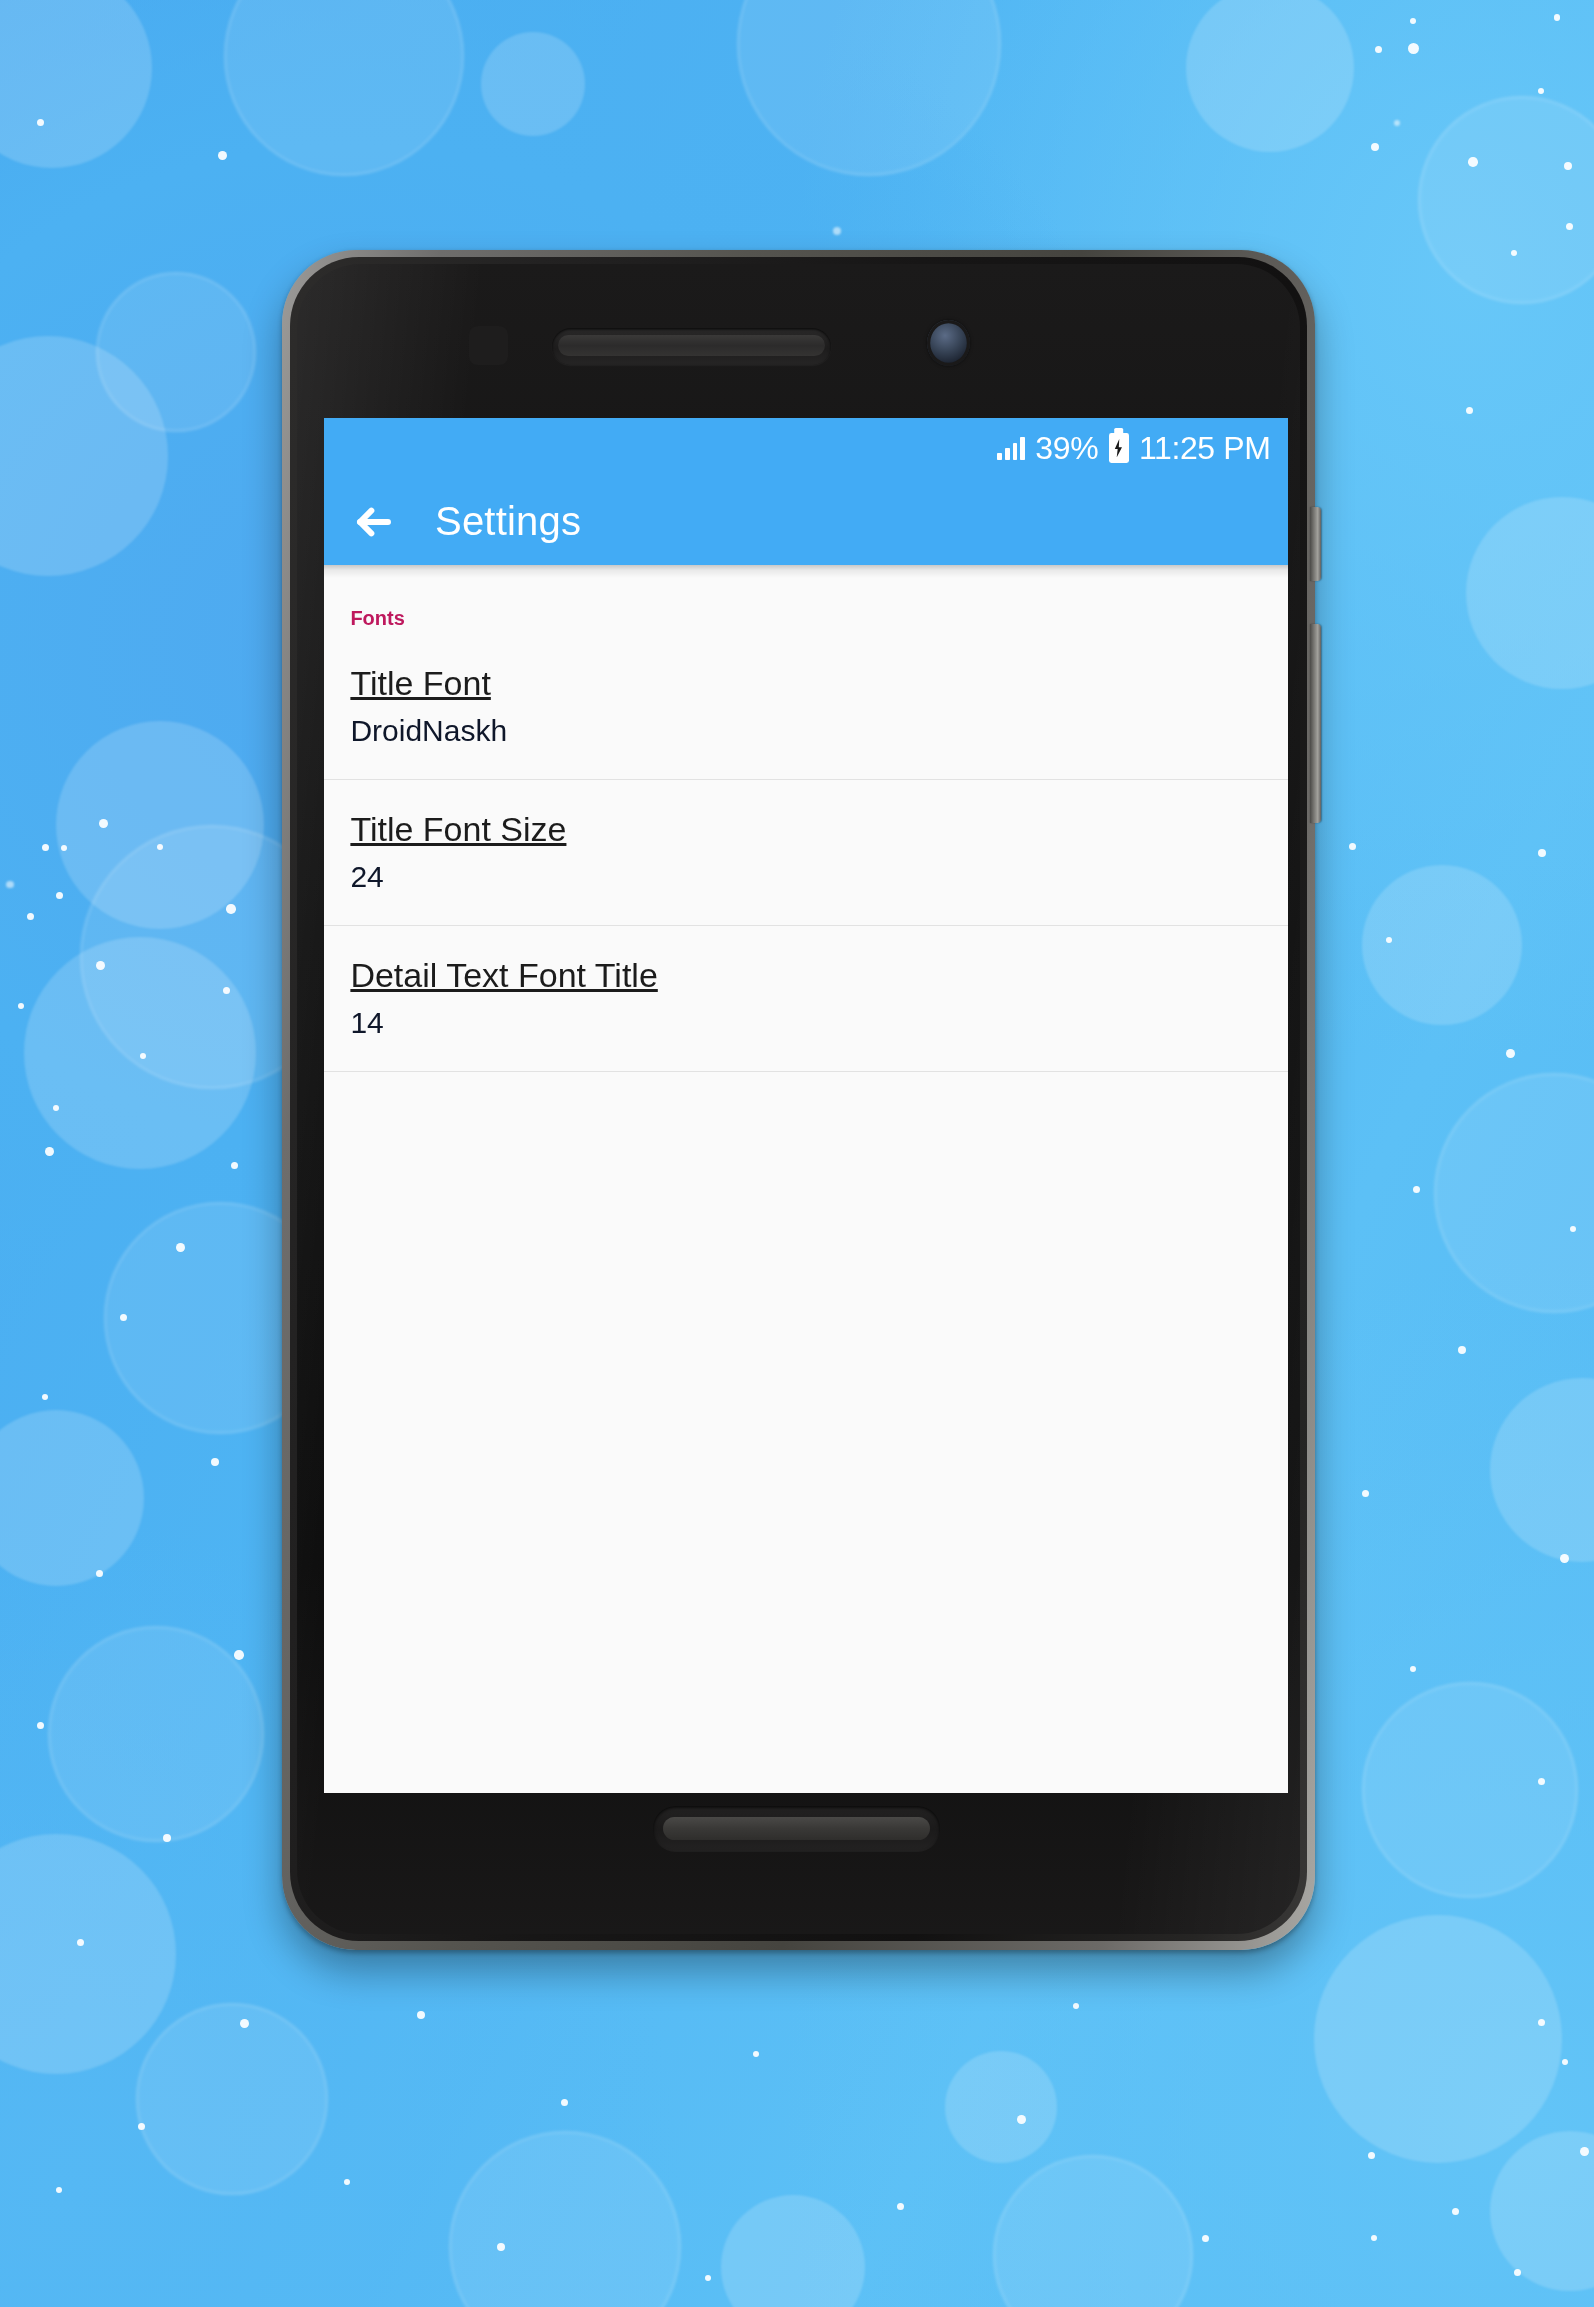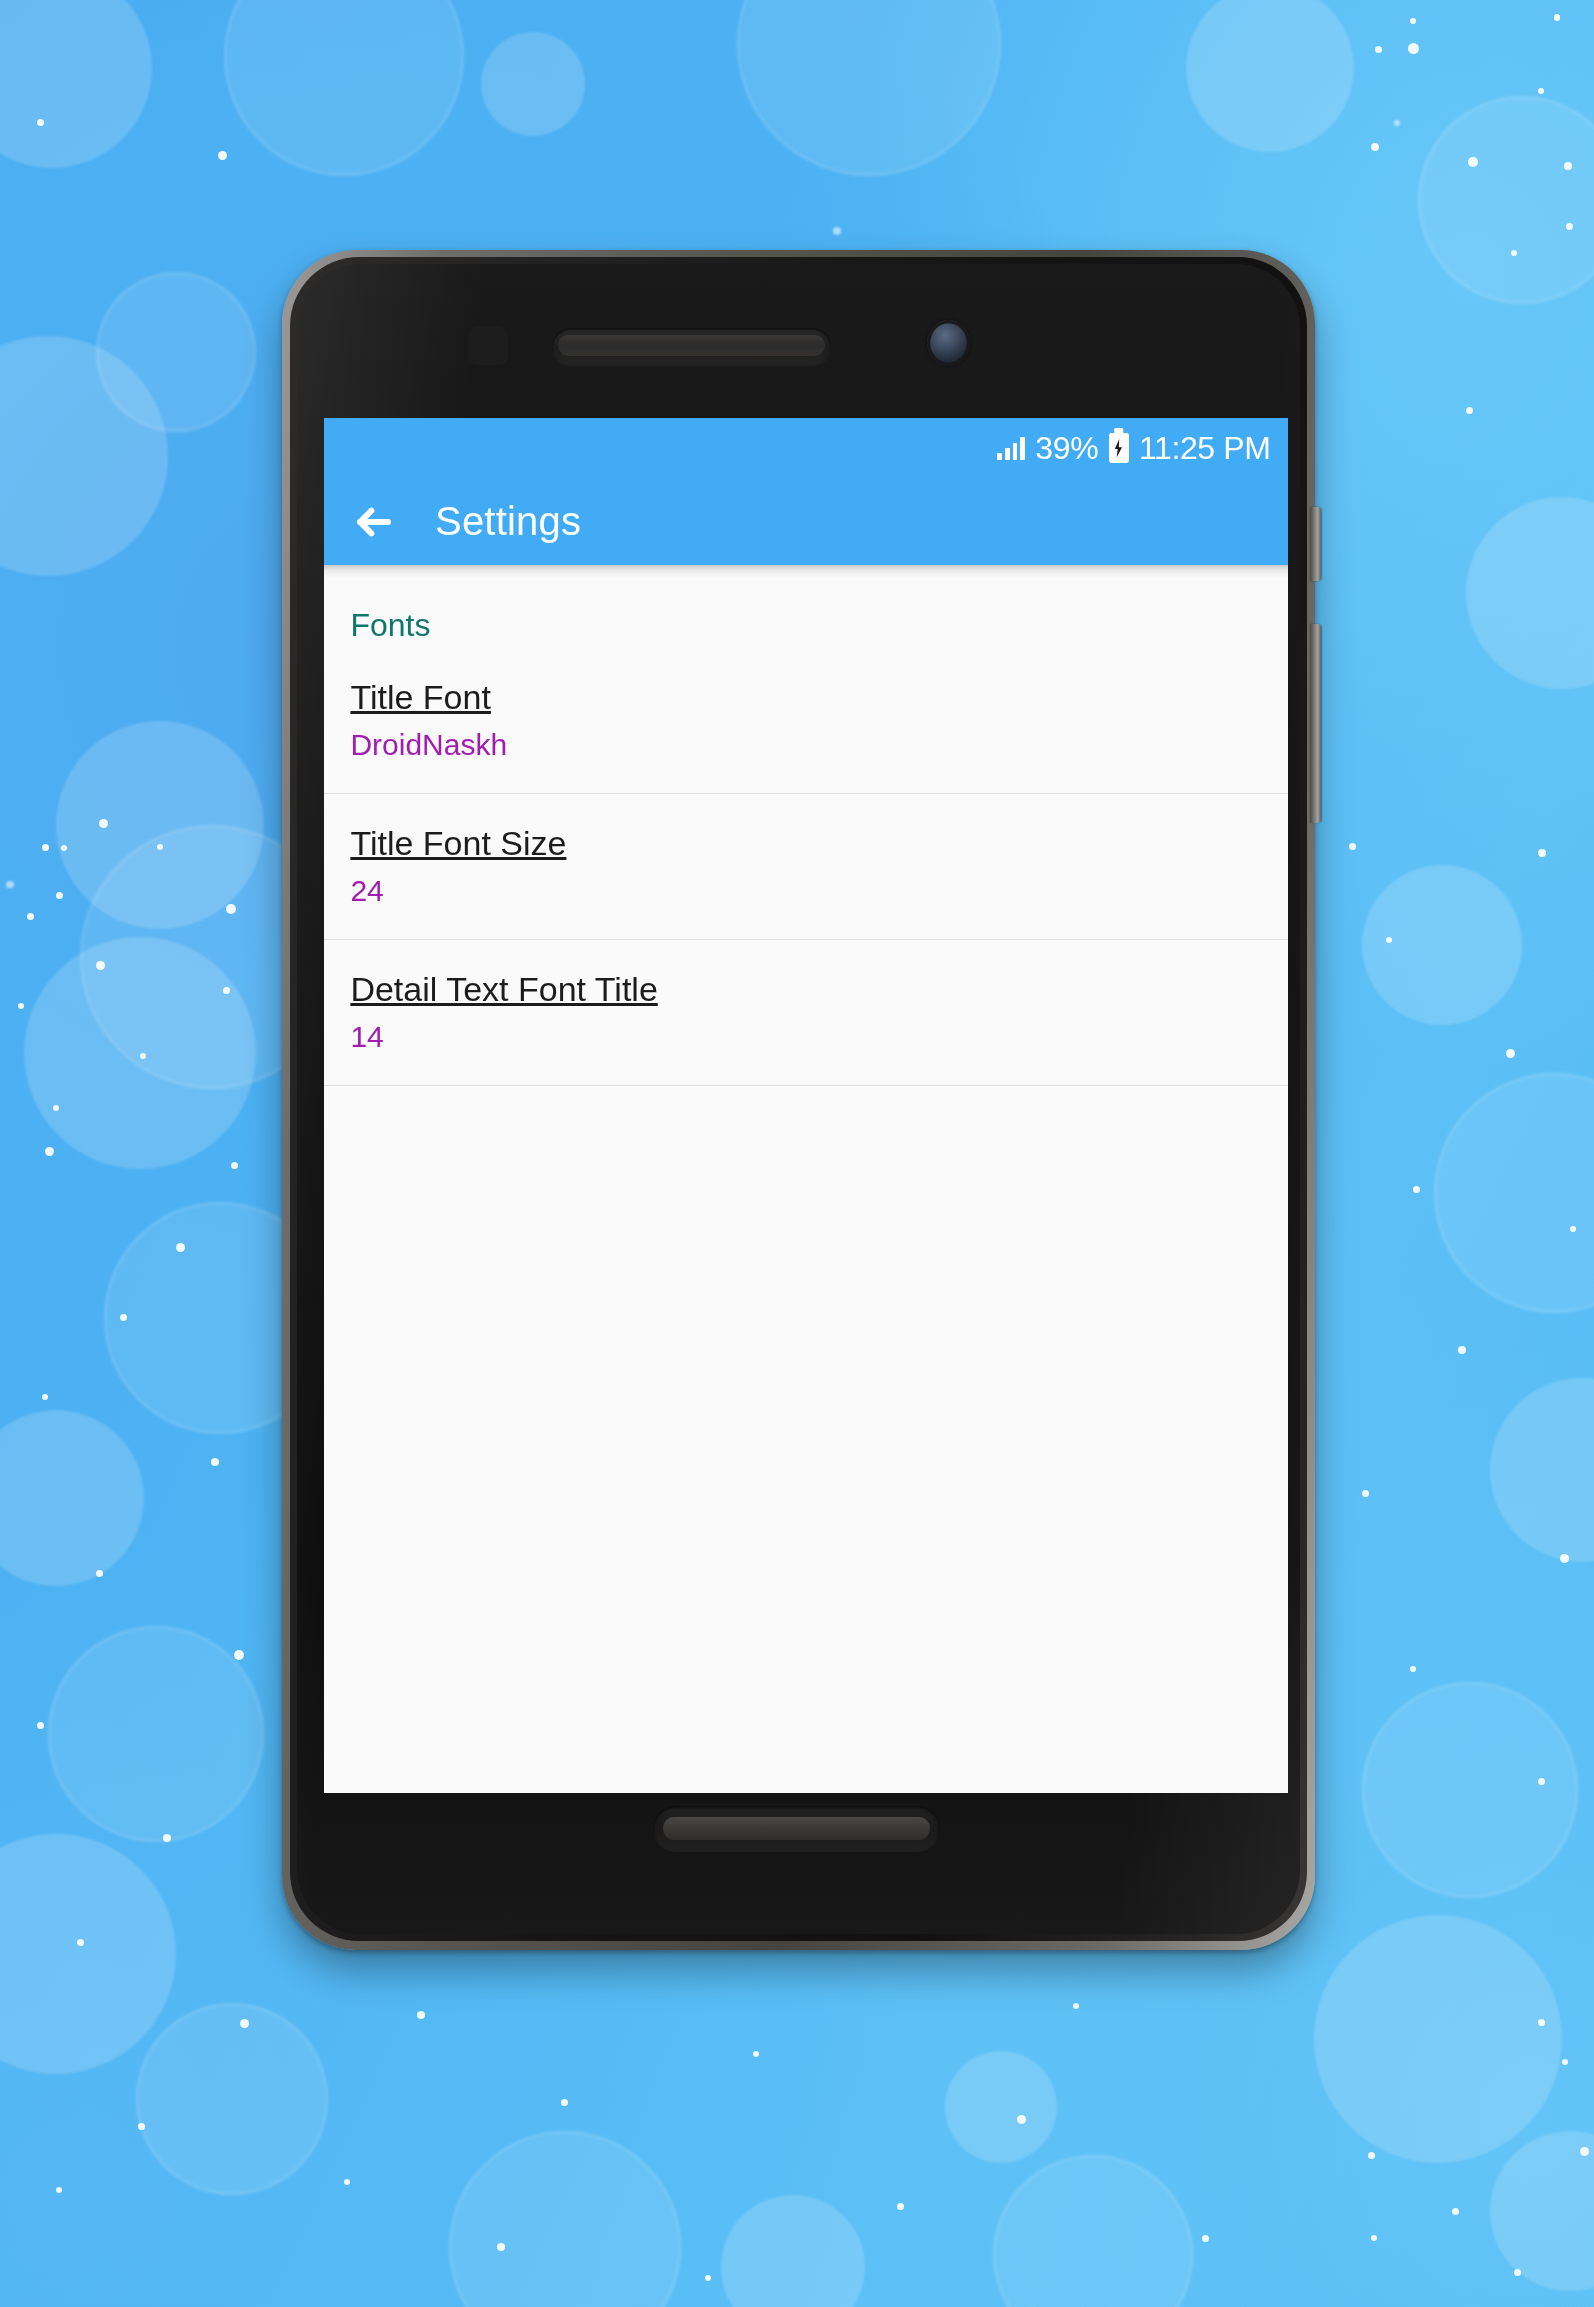--- a/index.html
+++ b/index.html
@@ -201,41 +201,41 @@
   #barshadow {
     height:13px;
     background:linear-gradient(180deg, rgba(0,0,0,0.20) 0%, rgba(0,0,0,0.07) 38%, rgba(0,0,0,0) 100%);
   }
 
   
   #content { background:#fafafa; height:100%; }
 
   .section-header {
     padding:29px 26.4px 0 26.4px;
-    color:#0f766e;
-    font-size:32px;
-    font-weight:400;
+    color:#be185d;
+    font-size:20px;
+    font-weight:700;
   }
 
   .row {
     padding:30px 26.4px 32px 26.4px;
     border-bottom:1.6px solid #e2e2e2;
     cursor:pointer;
   }
   .row.first { padding-top:34px; }
   .row-title {
     color:#1c1c1c;
     font-size:34px;
     font-weight:400;
     line-height:1.12;
     text-decoration:underline;
   }
   .row-value {
     margin-top:12px;
-    color:#a21caf;
+    color:#0f172a;
     font-size:30px;
     font-weight:400;
     line-height:1.1;
   }
 </style>
 </head>
 <body>
 
 <div id="wallpaper">
   <div id="bokeh">

